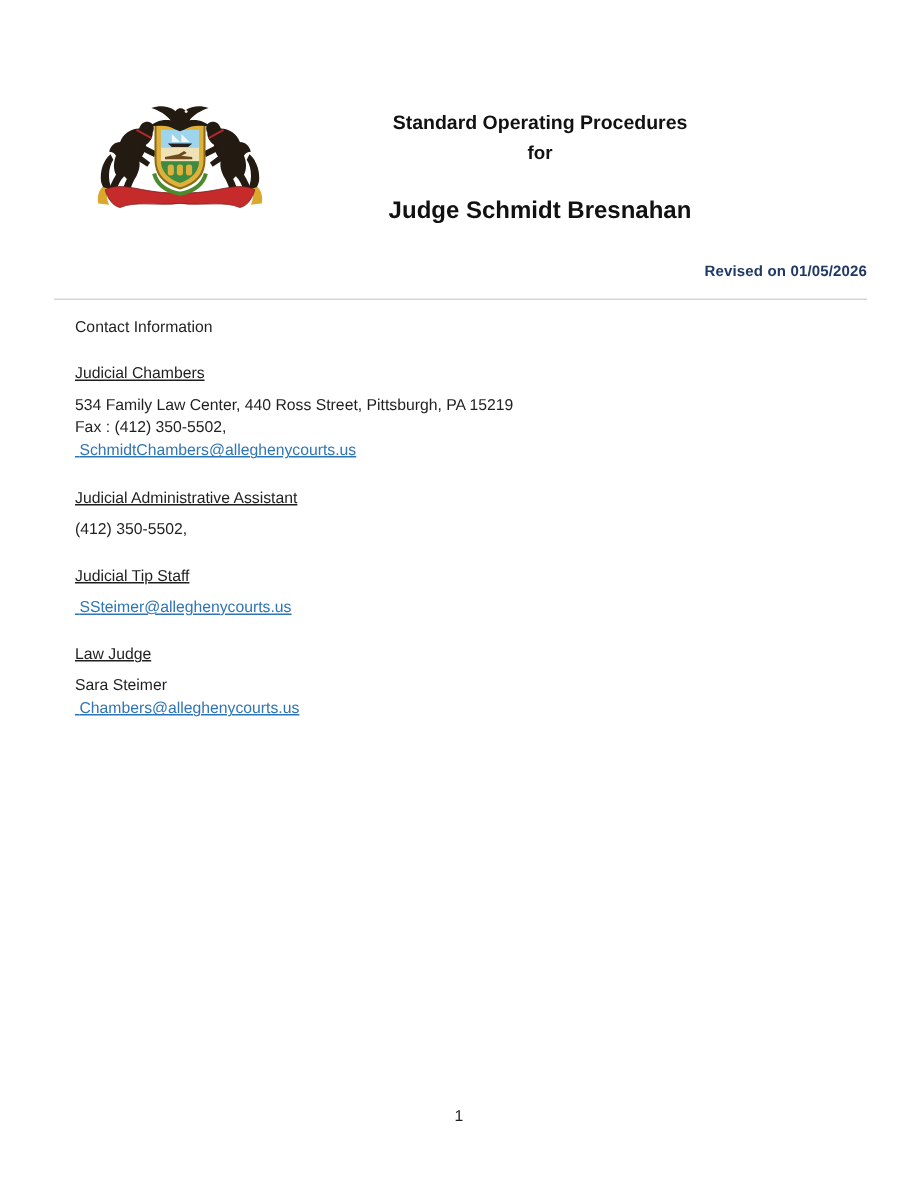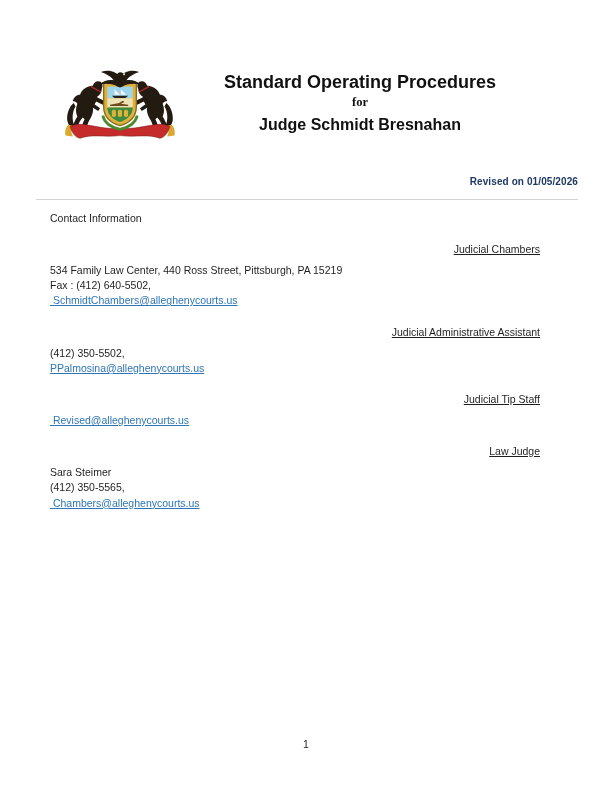--- a/index.html
+++ b/index.html
@@ -2,32 +2,32 @@
 <html style="--link-color: #2E75B6; --revised-color: #1F3864; --rule-color: #D4D4D4;"><head>
 <meta charset="utf-8">
 <style>
   html,body { margin:0; padding:0; background:#ffffff; }
   .page {
     position:relative; width:612px; height:792px; background:#ffffff;
     font-family:"Liberation Sans", sans-serif; color:#1f1f1f; overflow:hidden;
   }
   .seal { position:absolute; left:61px; top:68px; width:118px; height:78px; }
   .title-block { position:absolute; left:195px; top:72px; width:330px; text-align:center; color:#111; }
-  .title-line1 { font-size:18px; font-weight:bold; line-height:20px; }
-  .title-line2 { font-size:12.5px; font-weight:bold; line-height:17px; margin-top:2px;font-family:Liberation Serif, serif; }
-  .title-line3 { font-size:16px;  font-weight:bold; line-height:20px; margin-top:4px; }
+  .title-line1 { font-size:13px; font-weight:bold; line-height:20px; }
+  .title-line2 { font-size:12.5px; font-weight:bold; line-height:17px; margin-top:2px; }
+  .title-line3 { font-size:16px;  font-weight:bold; line-height:20px; margin-top:20px; }
   .revised {
     position:absolute; top:176px; right:34px;
     font-size:10px; font-weight:bold; color:var(--revised-color,#1F3864); letter-spacing:0.1px;
   }
   .rule { position:absolute; left:36px; top:199px; width:542px; border-top:1px solid var(--rule-color,#D4D4D4); height:0; }
   .content { position:absolute; left:50px; top:212px; width:490px; font-size:10.5px; }
   .section-heading { font-weight:normal; line-height:13px; margin:0 0 18px 0; }
   .block { margin:0 0 17px 0; }
-  .block-title { text-decoration:underline; line-height:13px; margin:0 0 7px 0;text-align:right; }
+  .block-title { text-decoration:underline; line-height:13px; margin:0 0 7px 0; }
   .block-line { line-height:15.2px; white-space:pre-wrap; }
   .email {
     color:var(--link-color,#2E75B6); text-decoration:underline; white-space:pre-wrap; cursor:pointer;
   }
   .page-num { position:absolute; top:738px; left:0; width:612px; text-align:center; font-size:10.5px; color:#1f1f1f; }
 </style>
 </head>
 <body>
 
 <div class="page">
@@ -88,35 +88,33 @@
   <div class="revised">Revised on 01/05/2026</div>
 
   <div class="rule"></div>
 
   <div class="content">
     <div class="section-heading">Contact Information</div>
     <div id="blocks">
         <div class="block">
           <div class="block-title">Judicial Chambers</div>
           <div class="block-line">534 Family Law Center, 440 Ross Street, Pittsburgh, PA 15219</div>
-          <div class="block-line">Fax : (412) 640-5502,</div>
+          <div class="block-line">Fax : (412) 350-5502,</div>
           <div class="block-line"><a class="email" href="#"> SchmidtChambers@alleghenycourts.us</a></div>
         </div>
         <div class="block">
           <div class="block-title">Judicial Administrative Assistant</div>
           <div class="block-line">(412) 350-5502,</div>
-          <div class="block-line"><a class="email" href="#">PPalmosina@alleghenycourts.us</a></div>
         </div>
         <div class="block">
           <div class="block-title">Judicial Tip Staff</div>
-          <div class="block-line"><a class="email" href="#"> Revised@alleghenycourts.us</a></div>
+          <div class="block-line"><a class="email" href="#"> SSteimer@alleghenycourts.us</a></div>
         </div>
         <div class="block">
           <div class="block-title">Law Judge</div>
           <div class="block-line">Sara Steimer</div>
-          <div class="block-line">(412) 350-5565,</div>
           <div class="block-line"><a class="email" href="#"> Chambers@alleghenycourts.us</a></div>
         </div>
       </div>
   </div>
 
   <div class="page-num">1</div>
 </div>
 
 </body></html>

